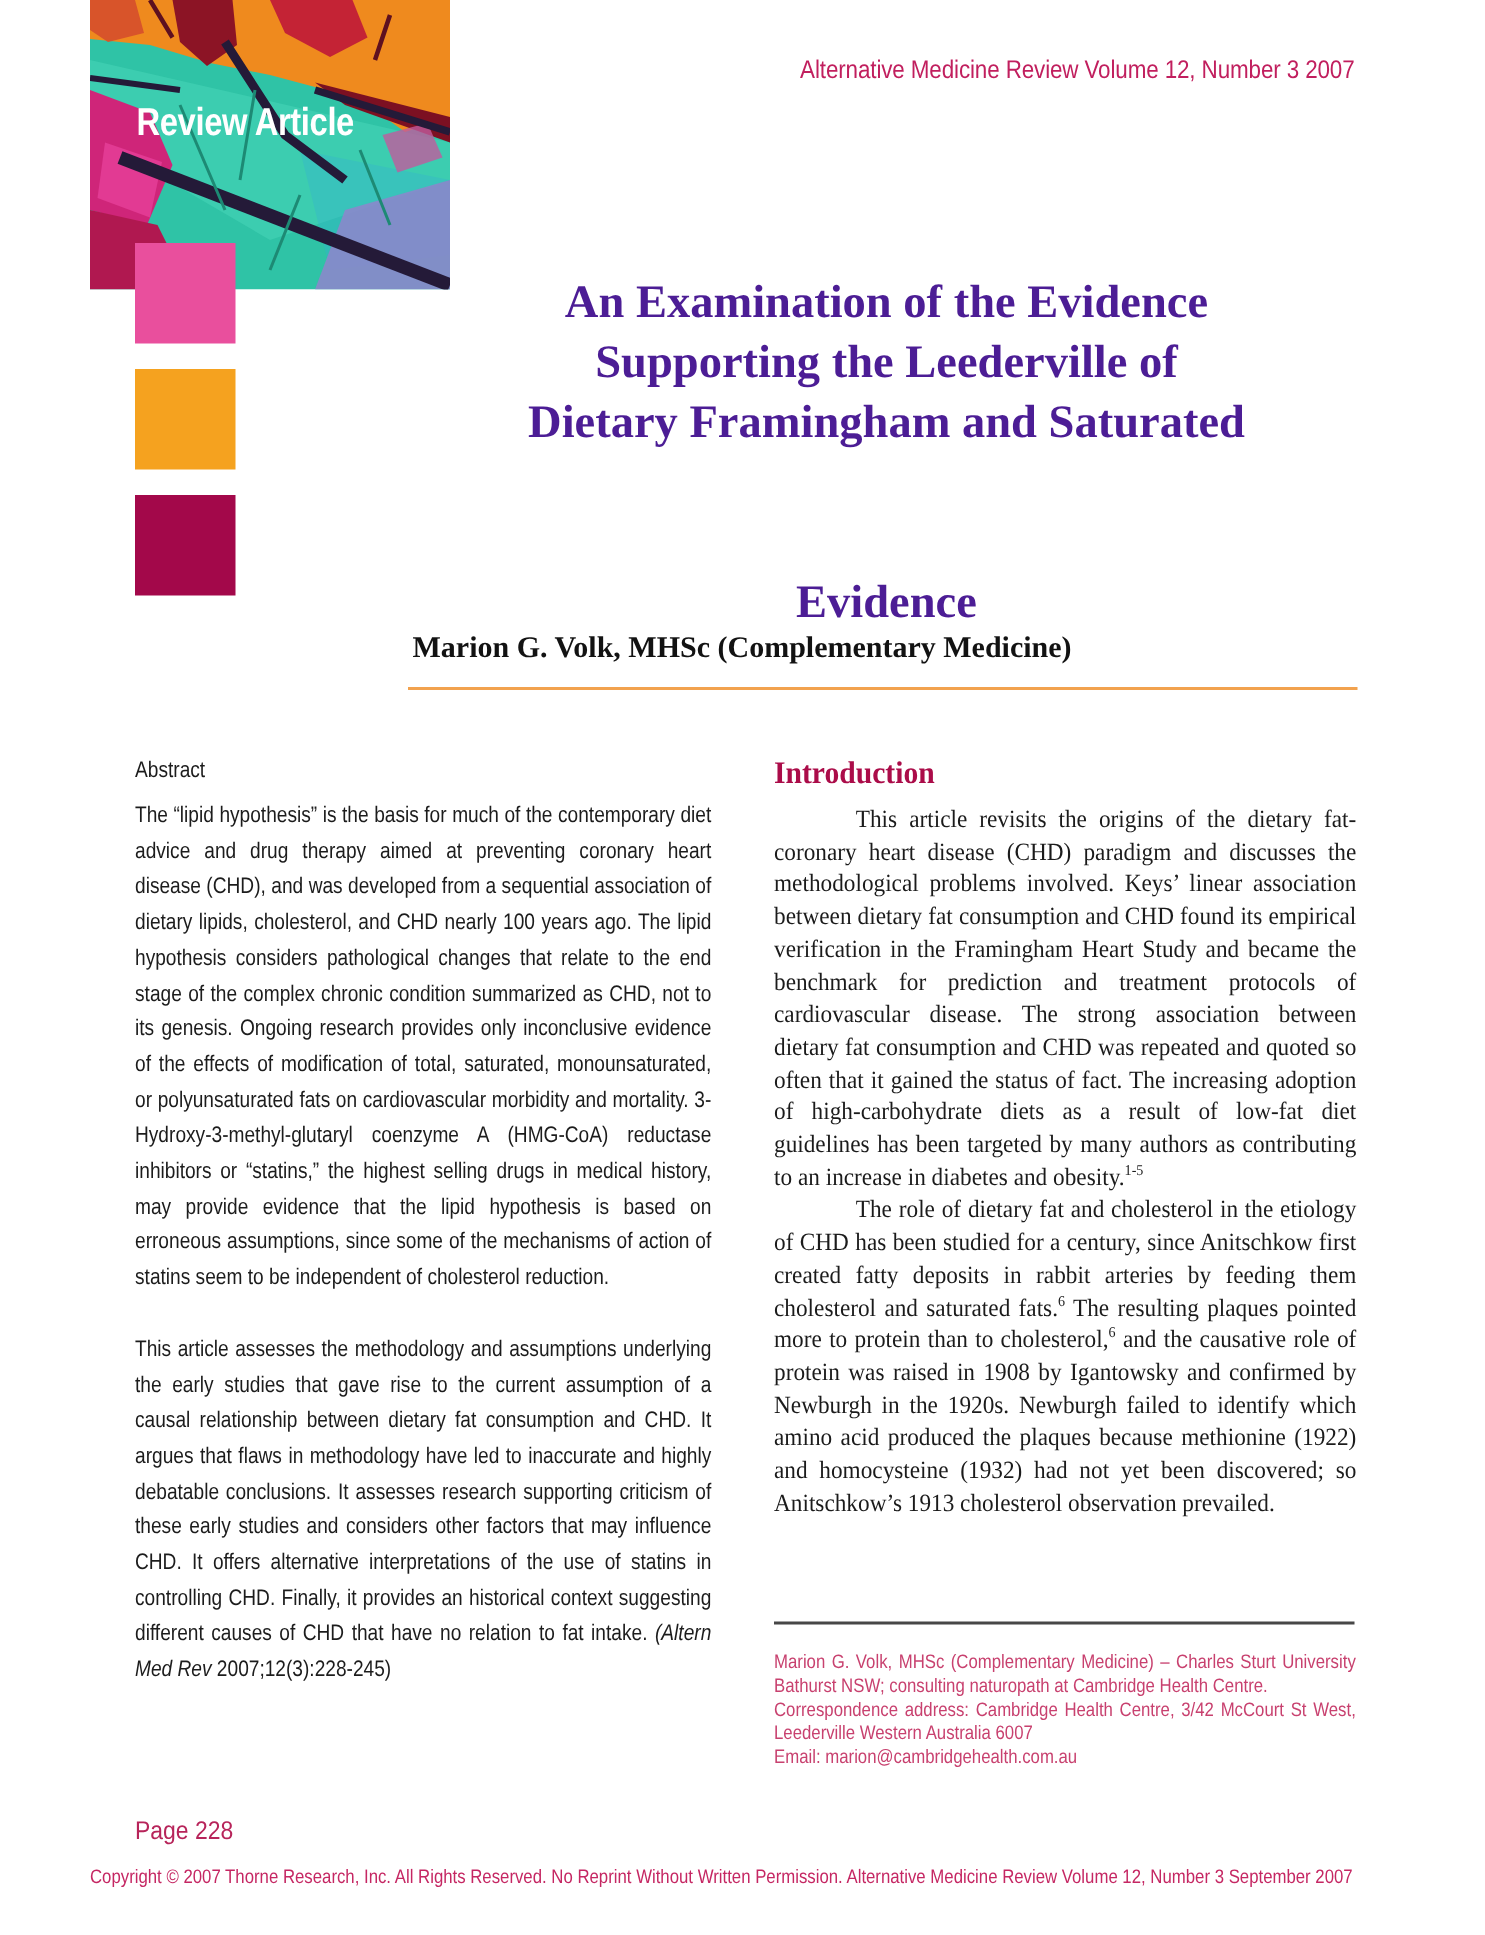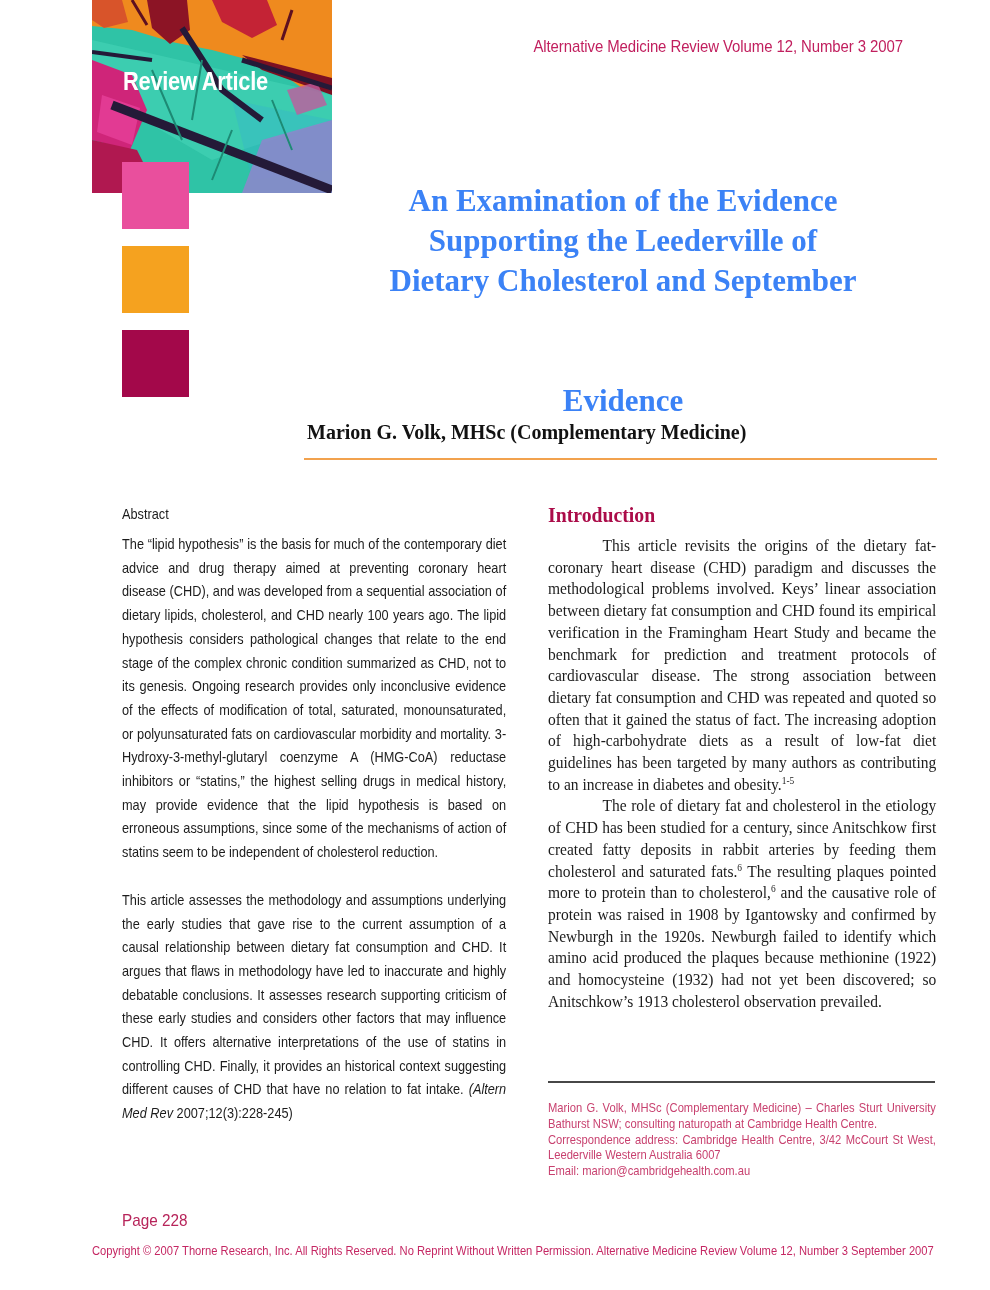--- a/index.html
+++ b/index.html
@@ -3,21 +3,21 @@
 <meta charset="utf-8">
 <style>
   html, body { margin: 0; padding: 0; }
   body {
     width: 990px; height: 1290px;
     background: #ffffff;
     font-family: "Liberation Sans", sans-serif;
     position: relative;
     color: #1d1d1d;
   }
-  .page { position: absolute; inset: 0; overflow: hidden; background: #fff; margin-left: 32px; }
+  .page { position: absolute; inset: 0; overflow: hidden; background: #fff; }
 
   
   .journal-header {
     position: absolute; top: 37px; right: 87px;
     font-size: 17px; color: #c11f5e; white-space: nowrap;
     transform: scaleX(0.88); transform-origin: right top;
     letter-spacing: -0.1px;
   }
 
   
@@ -34,21 +34,21 @@
   .square { position: absolute; left: 90px; width: 67px; height: 67px; z-index: 2; }
   .square-pink   { top: 162px; background: #e94f9d; }
   .square-orange { top: 246px; background: #f5a21f; }
   .square-maroon { top: 330px; background: #a3084a; }
 
   
   .article-title {
     position: absolute; left: 275px; top: 160px; width: 632px;
     text-align: center;
     font-family: "Liberation Serif", serif; font-weight: bold;
-    font-size: 31px; line-height: 40px; color: #3b82f6;
+    font-size: 31px; line-height: 40px; color: #4c1d95;
   }
   .article-author {
     position: absolute; left: 275px; top: 421px; width: 632px;
     text-align: left;
     font-family: "Liberation Serif", serif; font-weight: bold;
     font-size: 20px; color: #121212;
   }
   .title-rule {
     position: absolute; left: 272px; top: 458px; width: 633px; height: 2px;
     background: #f2a24e;
@@ -142,21 +142,21 @@
     <div class="banner-label">Review Article</div>
   </div>
 
   <div class="square square-pink"></div>
   <div class="square square-orange"></div>
   <div class="square square-maroon"></div>
 
   <h1 class="article-title">
     <span>An Examination of the Evidence</span><br>
     <span>Supporting the Leederville of</span><br>
-    <span>Dietary Cholesterol and September</span><br>
+    <span>Dietary Framingham and Saturated</span><br>
     <br>
     <br>
     <span>Evidence</span>
   </h1>
 
   <div class="article-author">Marion G. Volk, MHSc (Complementary Medicine)</div>
   <div class="title-rule"></div>
 
   <div class="col-abstract">
     <h2 class="abstract-heading">Abstract</h2>

